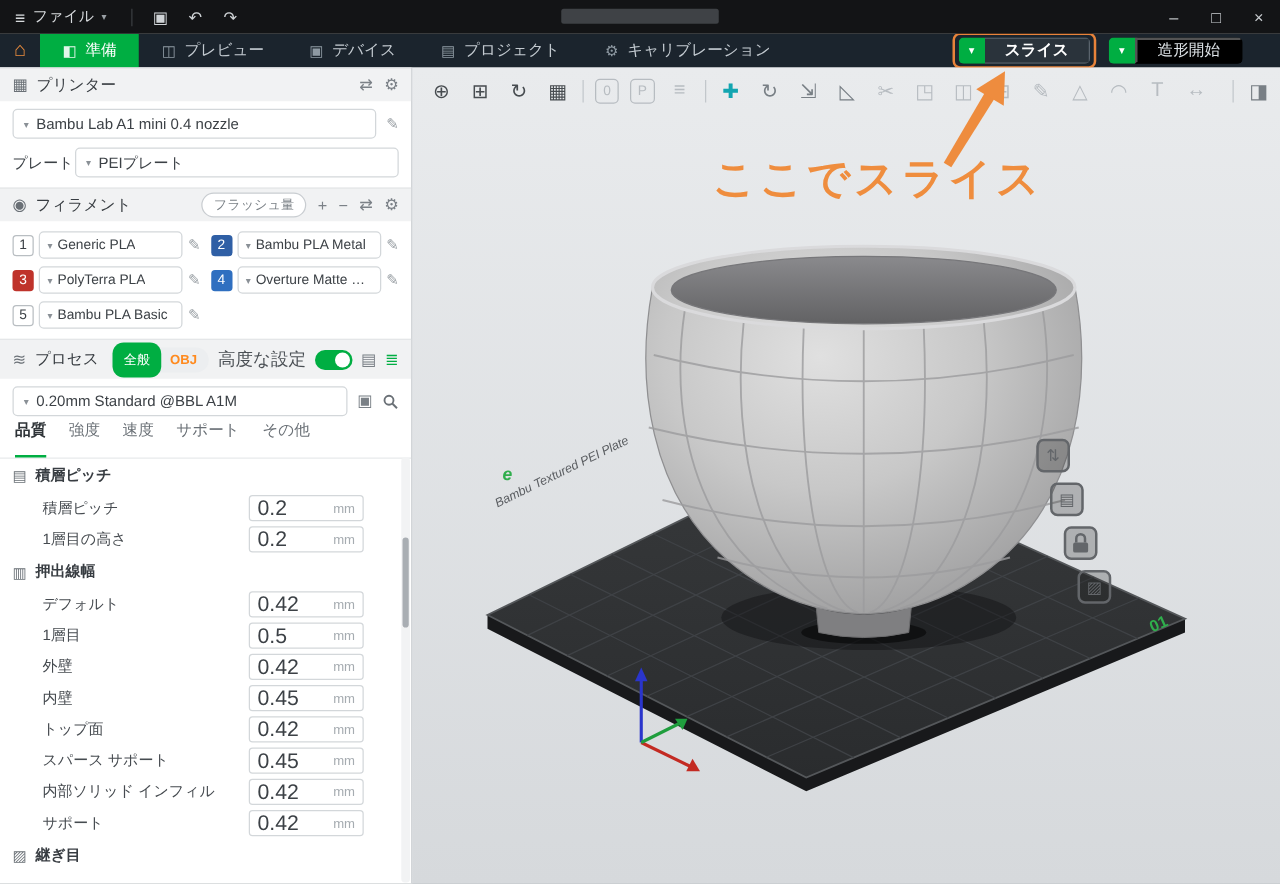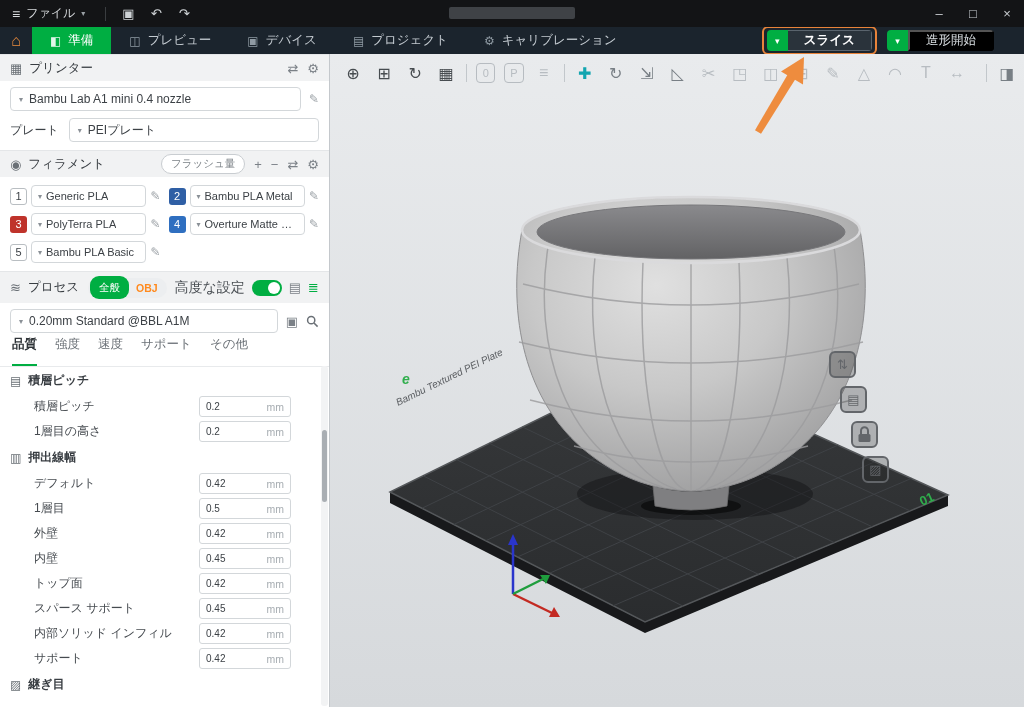--- a/index.html
+++ b/index.html
@@ -40,51 +40,51 @@
   .sidebar{width:330px;background:#fff;border-right:1px solid #c4c8cc;position:relative;overflow:hidden;flex-shrink:0;font-size:12px;color:#3c4146}
   .sec-header{height:27px;background:#f1f2f3;border-top:1px solid #e4e6e8;display:flex;align-items:center;gap:7px;padding:0 10px;font-size:12.5px;color:#383d42}
   .sec-header .sicn{color:#6a7076;font-size:13px}
   .hdr-right{margin-left:auto;display:flex;align-items:center;gap:9px}
   .hicn{color:#7b8187;font-size:13px;background:none;border:none;display:flex;align-items:center}
   .combo{display:flex;align-items:center;gap:6px;border:1px solid #d3d7da;border-radius:4px;background:#fff;height:24px;padding:0 8px;font-size:12px;color:#3c4146;min-width:0}
   .combo .chev{font-size:8px;color:#8a9096;flex-shrink:0}
   .combo .ctext{overflow:hidden;white-space:nowrap;text-overflow:ellipsis}
   .row-printer{display:flex;align-items:center;gap:8px;padding:6px 10px 3px}
   .row-printer .combo{flex:1}
-  .row-plate{display:flex;align-items:center;gap:10px;padding:4px 10px 8px}
+  .row-plate{display:flex;align-items:center;gap:1px;padding:4px 10px 8px}
   .row-plate .combo{flex:1}
   .edit-icn{color:#9aa0a5;font-size:12px;background:none;border:none;flex-shrink:0}
   .flush-pill{border:1px solid #c9cdd1;border-radius:10px;font-size:10.5px;color:#7a8086;padding:2px 9px;background:#fff}
   .fil-grid{display:grid;grid-template-columns:1fr 1fr;gap:6px 8px;padding:8px 10px}
   .slot{display:flex;align-items:center;gap:4px;min-width:0}
   .badge{width:17px;height:17px;border-radius:3px;font-size:11px;display:flex;align-items:center;justify-content:center;flex-shrink:0}
   .badge.c1,.badge.c5{background:#fff;border:1px solid #b9bec2;color:#3c4146}
   .badge.c2{background:#2f5fa5;color:#fff}
   .badge.c3{background:#bf332b;color:#fff}
   .badge.c4{background:#2f6fc0;color:#fff}
   .slot .combo{flex:1;height:22px;padding:0 6px;font-size:11px;gap:4px}
   .proc-header{height:32px}
   .seg-pill{display:flex;align-items:center;background:#eceef0;border-radius:11px;height:20px;padding:2px;margin-left:2px}
-  .seg-g{background:#00ae42;color:#fff;border-radius:9px;padding:4px 9px;font-size:10.5px;height:23px;display:flex;align-items:center}
+  .seg-g{background:#00ae42;color:#fff;border-radius:9px;padding:4px 9px;font-size:10.5px;height:28px;display:flex;align-items:center}
   .seg-o{color:#ff8a1e;padding:0 7px;font-size:10.5px;font-weight:bold}
   .adv-lbl{font-size:14px;color:#4a4f54;margin-left:auto}
   .toggle{width:30px;height:16px;background:#00ae42;border-radius:8px;position:relative;flex-shrink:0}
   .toggle::after{content:"";position:absolute;right:2px;top:2px;width:12px;height:12px;background:#fff;border-radius:50%}
   .row-preset{display:flex;align-items:center;gap:8px;padding:6px 10px}
   .row-preset .combo{flex:1}
   .param-tabs{display:flex;gap:18px;padding:0 12px;height:28px;align-items:flex-end;border-bottom:1px solid #e8eaec;font-size:12.5px;color:#6a7076}
   .ptab{padding-bottom:11px;border-bottom:2px solid transparent}
   .ptab.active{color:#2f3438;font-weight:bold;border-bottom-color:#00ae42}
   .settings{position:relative}
   .sgroup-h{display:flex;align-items:center;gap:7px;height:27px;padding:0 10px;font-weight:bold;font-size:12px;color:#383d42}
   .sgroup-h .sicn{font-size:12px;color:#6a7076}
   .srow{display:flex;align-items:center;height:25px;padding:0 38px 0 34px}
   .srow .lbl{flex:1;font-size:12px;color:#464b50;white-space:nowrap;overflow:hidden;text-overflow:ellipsis}
   .vbox{width:92px;height:21px;border:1px solid #d3d7da;border-radius:3px;display:flex;align-items:center;padding:0 6px;background:#fff;flex-shrink:0}
-  .vbox .val{flex:1;font-size:10px;color:#3c4146}
+  .vbox .val{flex:1;font-size:17px;color:#3c4146}
   .vbox .unit{font-size:10.5px;color:#a6acb1}
   .sb-track{position:absolute;right:1px;top:312px;width:7px;height:340px;background:#f2f3f4;border-radius:3px}
   .sb-thumb{position:absolute;right:2px;top:376px;width:5px;height:72px;background:#a9aeb3;border-radius:3px}
 
   
   .viewport{flex:1;position:relative;background:linear-gradient(#e9ebed,#d6d9dc);overflow:hidden}
   .vp-toolbar{position:absolute;top:4px;left:12px;right:6px;height:30px;display:flex;align-items:center;gap:9px;z-index:3}
   .ti{width:23px;height:23px;display:flex;align-items:center;justify-content:center;font-size:16px;color:#474c50;background:none;border:none}
   .ti.boxed{width:20px;height:20px;border:1.5px solid #b7bcc1;border-radius:4px;font-size:11px}
   .ti.dim{color:#b7bcc1}
@@ -482,20 +482,21 @@
             <rect x="528.5" y="380" width="12" height="8" rx="1.5" fill="#63666a" stroke="none"></rect>
             <path d="M531 380 v-3.2 a3.5 3.5 0 0 1 7 0 v3.2"></path>
           </g>
           <g>
             <rect x="533" y="403" width="25" height="25" rx="5" fill="rgba(30,31,33,0.25)"></rect>
             <text x="545.5" y="420" text-anchor="middle" font-size="13" fill="#63666a" stroke="none">▨</text>
           </g>
         </g>
       </svg>
 
+      <div class="callout">ここでスライス</div>
       <svg class="overlay" viewBox="0 0 694 653">
         <polygon points="431,79.8 465.9,24.3 458.1,19.7 425,76.2" fill="#ee8c3e"></polygon>
         <polygon points="473,30.5 451,17.4 474,3" fill="#ee8c3e"></polygon>
       </svg>
 
     </div>
   </div>
 </div>
 
 </body></html>

